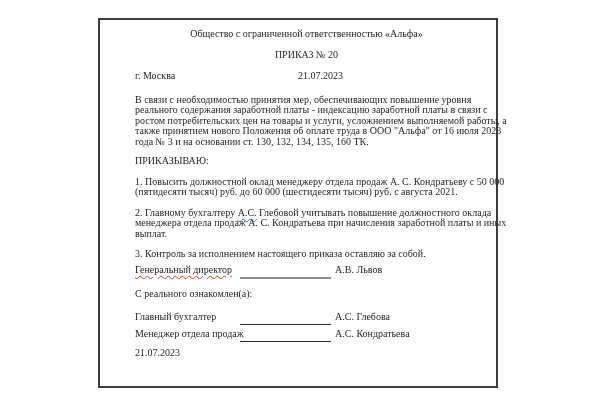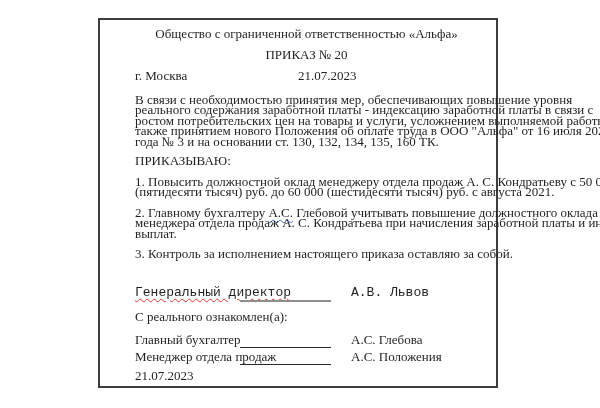--- a/index.html
+++ b/index.html
@@ -16,44 +16,44 @@
     box-sizing: border-box;
     border: 2px solid #3d3d3d;
     background: #ffffff;
   }
   .content {
     position: relative;
     box-sizing: border-box;
     width: 100%; height: 100%;
     padding: 0 18px 0 35px;
     color: #1f1f1f;
-    font-size: 13px;
+    font-size: 10px;
     line-height: 10.5px;
   }
   .centered { text-align: center; }
   .company   { margin-top: 9px; }
   .order-no  { margin-top: 10px; }
   .subject   { margin-top: 9px; }
   .city-row  { margin-top: 11px; position: relative; height: 10.5px; }
   .date-abs  { position: absolute; left: 163px; top: 0; }
   .preamble  { margin-top: 13px; white-space: pre; }
   .resolution{ margin-top: 9px; }
   .item      { margin-top: 10px; white-space: pre; }
-  .director-row { margin-top: 28px; font-family: Liberation Mono, monospace; }
+  .director-row { margin-top: 5px; }
   .ack       { margin-top: 9px; }
   .sig-row   { position: relative; height: 15px; }
   .sig-row.r1{ margin-top: 13px; }
   .sig-row.r2{ margin-top: 2px; }
   .sig-label { position: absolute; left: 0; top: 0; white-space: nowrap; }
   .sig-line  {
     position: absolute; left: 105px; width: 91px; height: 0;
     bottom: 2px; border-bottom: 1px solid #2a2a2a;
   }
   .sig-line.gray { border-bottom: 2px solid #8f8f8f; bottom: 1px; }
-  .sig-name  { position: absolute; left: 216px; top: 0; white-space: nowrap; }
+  .sig-name  { position: absolute; left: 200px; top: 0; white-space: nowrap; }
   .footer-date { margin-top: 4px; }
   .misspelled {
     text-decoration: underline;
     text-decoration-style: wavy;
     text-decoration-color: #e0342b;
     text-decoration-thickness: 1px;
     text-underline-offset: 2px;
   }
   .grammar {
     text-decoration: underline;
@@ -114,20 +114,20 @@
 
       <div class="sig-row r1">
         <span class="sig-label">Главный бухгалтер</span>
         <span class="sig-line"></span>
         <span class="sig-name">А.С. Глебова</span>
       </div>
 
       <div class="sig-row r2">
         <span class="sig-label">Менеджер отдела продаж</span>
         <span class="sig-line"></span>
-        <span class="sig-name">А.С. Положения</span>
+        <span class="sig-name">А.С. Кондратьева</span>
       </div>
 
       <div class="footer-date">21.07.2023</div>
 
     </div>
   </div>
 </div>
 
 </body></html>

